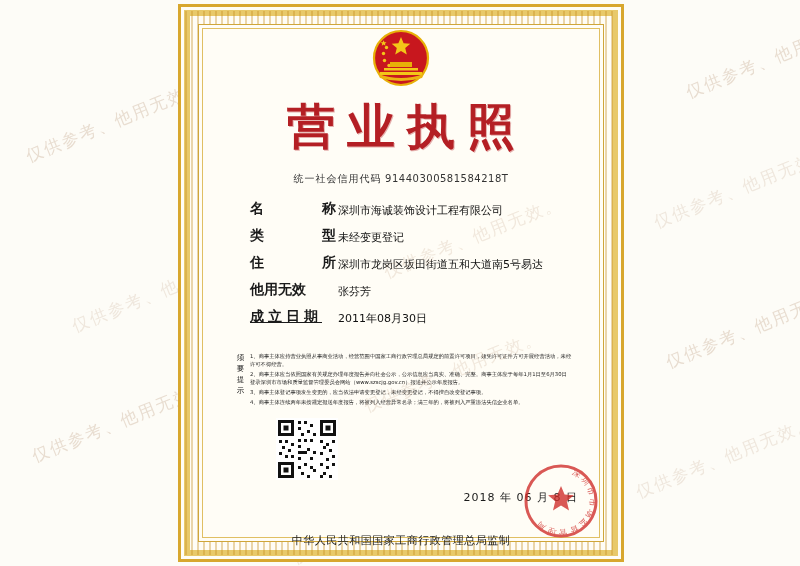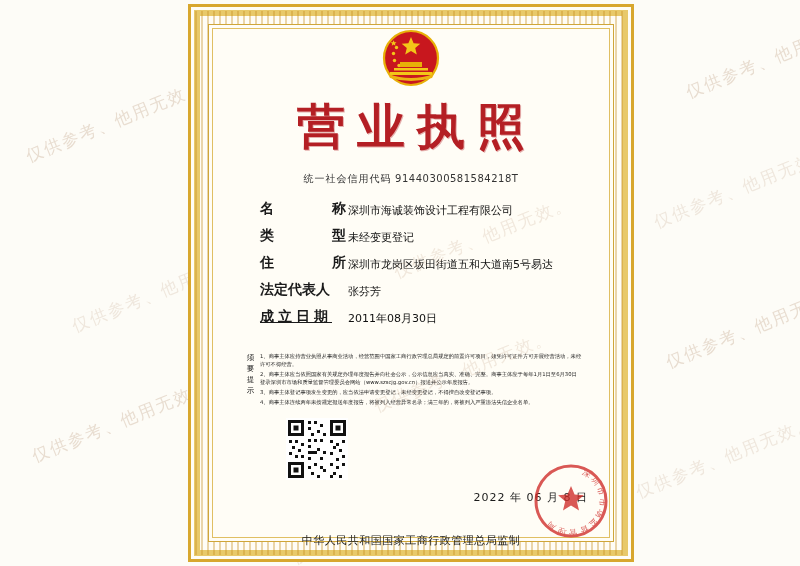--- a/index.html
+++ b/index.html
@@ -16,21 +16,21 @@
   .page {
     position: relative;
     width: 800px;
     height: 566px;
     background: #fdfcf7;
     overflow: hidden;
   }
   
   .cert {
     position: absolute;
-    left: 188px;
+    left: 178px;
     top: 4px;
     width: 446px;
     height: 558px;
     background: #fffdf6;
     box-sizing: border-box;
   }
   .border-outer {
     position: absolute;
     left: 0; top: 0; right: 0; bottom: 0;
     border: 3px solid #d8a72e;
@@ -315,21 +315,21 @@
           <span>住</span>
           <span>所</span>
         </div>
         <div class="value">
           <span>深圳市龙岗区坂田街道五和大道南5号易达</span>
         </div>
       </div>
 
       <div class="field">
         <div class="label">
-          <span>法定代表人</span>
+          <span>他用无效</span>
         </div>
         <div class="value">
           <span>张芬芳</span>
         </div>
       </div>
 
       <div class="field">
         <div class="label" style="letter-spacing:4px;text-decoration:underline;">
           <span>成立日期</span>
         </div>
@@ -418,21 +418,21 @@
             <rect x="47" y="54" width="3" height="3"></rect>
           <rect x="53" y="57" width="3" height="3"></rect>
             <rect x="44" y="57" width="3" height="3"></rect>
           <rect x="22" y="33" width="3" height="3"></rect>
             <rect x="28" y="33" width="3" height="3"></rect>
         </g>
       </svg>
     </div>
 
     <div class="reg">
-      <div class="line2">2022 年 06 月 8 日</div>
+      <div class="line2">2018 年 06 月 8 日</div>
     </div>
 
     <div class="seal">
       <svg viewBox="0 0 78 78" width="78" height="78" aria-hidden="true">
         <circle cx="39" cy="39" r="35" fill="none" stroke="#cf2b28" stroke-width="3"></circle>
         <path d="M39 24 l3.6 8.6 9.3.7 -7.1 6 2.2 9.1 -8-5 -8 5 2.2-9.1 -7.1-6 9.3-.7z" fill="#cf2b28"></path>
         <path id="sealpath" d="M39 10 a29 29 0 1 1 -.1 0" fill="none"></path>
         <text fill="#cf2b28" font-size="8.5" font-family="DejaVu Sans, sans-serif" letter-spacing="2">
           <textPath href="#sealpath" startOffset="6%">深圳市市场监督管理局</textPath>
         </text>

